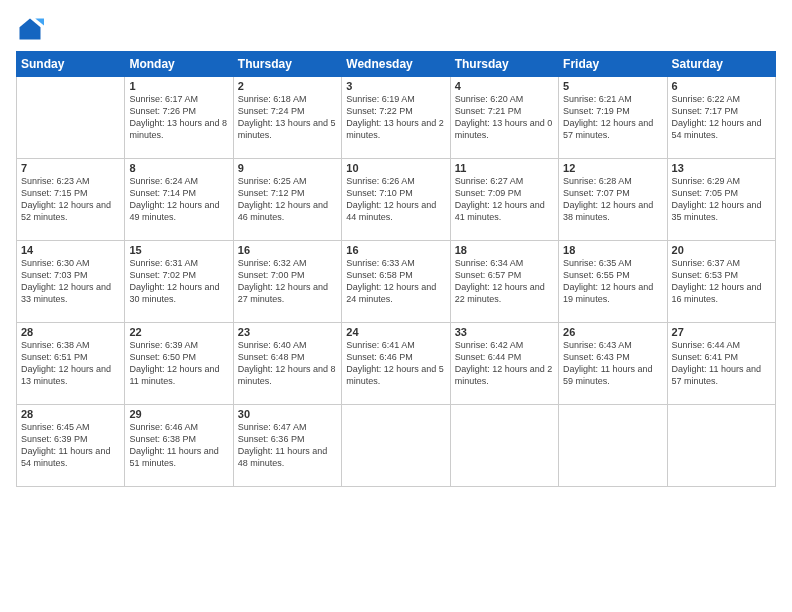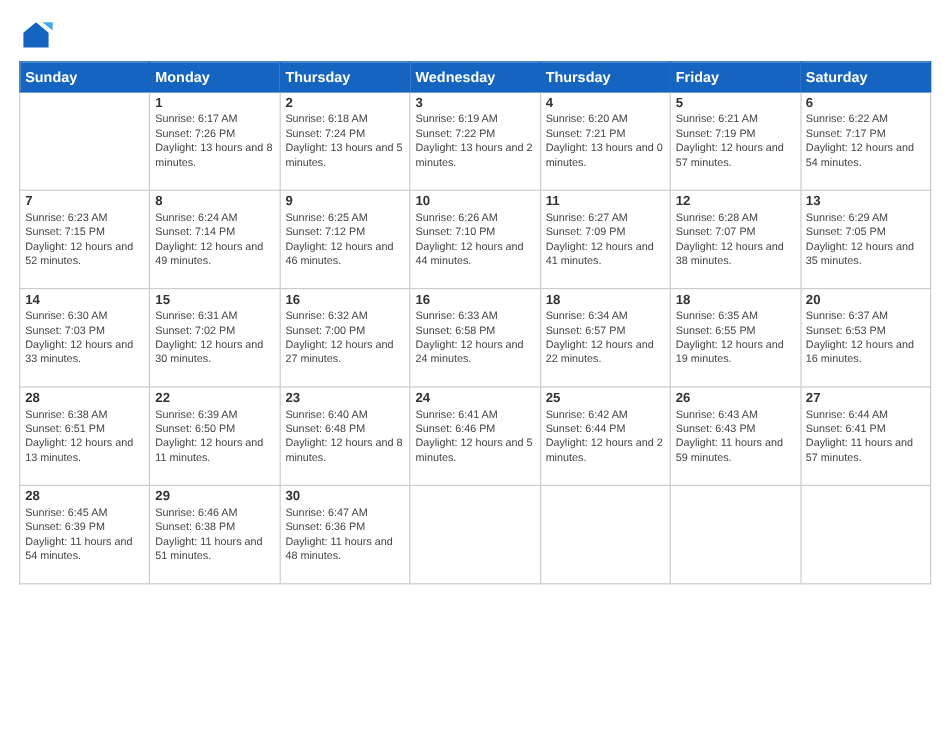--- a/index.html
+++ b/index.html
@@ -224,21 +224,21 @@
           </td>
           <td>
             <span class="day-number">23</span>
             <div class="cell-info">Sunrise: 6:40 AM<br>Sunset: 6:48 PM<br>Daylight: 12 hours and 8 minutes.</div>
           </td>
           <td>
             <span class="day-number">24</span>
             <div class="cell-info">Sunrise: 6:41 AM<br>Sunset: 6:46 PM<br>Daylight: 12 hours and 5 minutes.</div>
           </td>
           <td>
-            <span class="day-number">25</span>
+            <span class="day-number">33</span>
             <div class="cell-info">Sunrise: 6:42 AM<br>Sunset: 6:44 PM<br>Daylight: 12 hours and 2 minutes.</div>
           </td>
           <td>
             <span class="day-number">26</span>
             <div class="cell-info">Sunrise: 6:43 AM<br>Sunset: 6:43 PM<br>Daylight: 11 hours and 59 minutes.</div>
           </td>
           <td>
             <span class="day-number">27</span>
             <div class="cell-info">Sunrise: 6:44 AM<br>Sunset: 6:41 PM<br>Daylight: 11 hours and 57 minutes.</div>
           </td>

